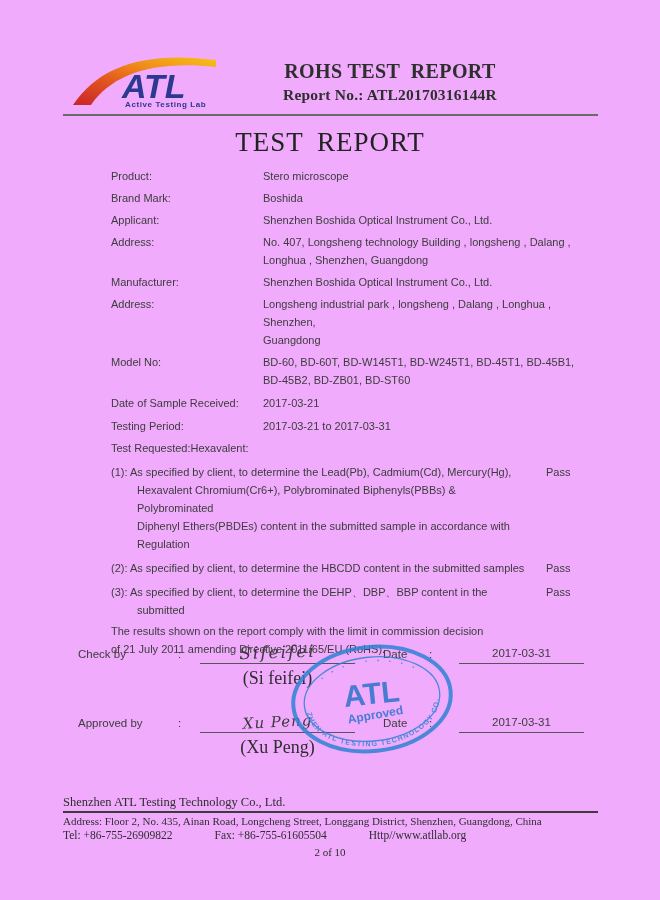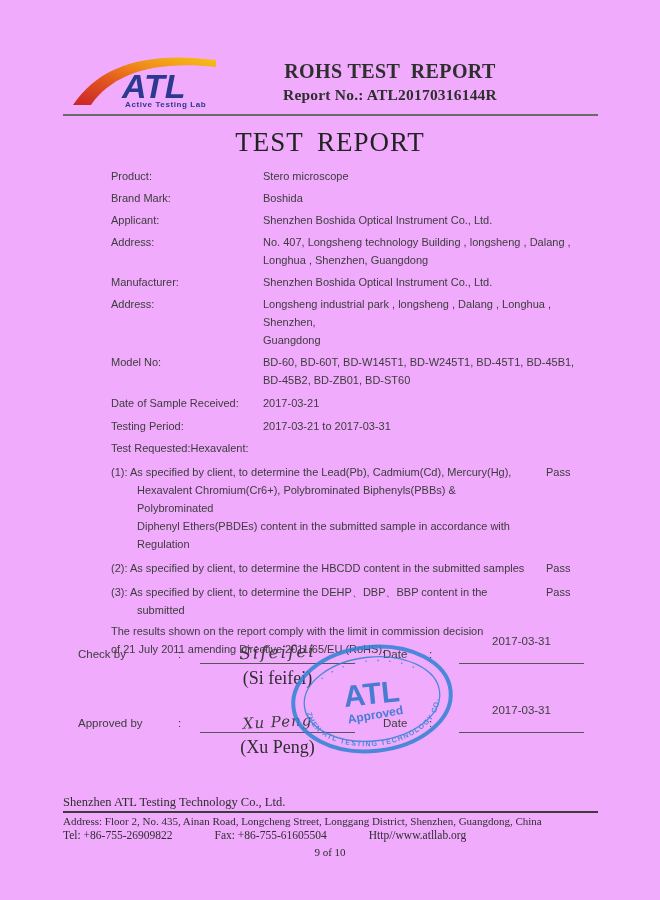--- a/index.html
+++ b/index.html
@@ -39,21 +39,21 @@
   .sig-label { flex:0 0 100px; padding-bottom:4px; }
   .sig-colon { flex:0 0 22px; padding-bottom:4px; }
   .sig-line { flex:0 0 155px; border-bottom:1.5px solid #555; text-align:center; position:relative; height:26px; }
   .sig-script { position:absolute; left:0; right:0; bottom:1px;
                 font-family:"DejaVu Serif", serif; font-style:italic; color:#3a3a3a; }
   .script-1 { font-size:17px; letter-spacing:2px; transform:rotate(-2deg); }
   .script-2 { font-size:15px; letter-spacing:1px; transform:rotate(-3deg); }
   .sig-gap { flex:1; }
   .date-label { flex:0 0 46px; padding-bottom:4px; }
   .date-colon { flex:0 0 30px; padding-bottom:4px; }
-  .date-line { flex:0 0 125px; border-bottom:1.5px solid #555; text-align:center; padding-bottom:16px; }
+  .date-line { flex:0 0 125px; border-bottom:1.5px solid #555; text-align:center; padding-bottom:4px; }
   .sig-name { font-family:Liberation Serif, serif; font-size:18px; color:#2e2e2e;
               margin:4px 0 0 122px; width:155px; text-align:center; }
   .sig-spacer { height:18px; }
 
   .stamp { position:absolute; left:288px; top:642px; width:168px; height:114px;
            transform:rotate(-6deg); opacity:.85; pointer-events:none; }
 
   
   .footer { position:absolute; left:63px; right:62px; top:792px;
             font-family:"Liberation Serif", serif; color:#2e2e2e; }
@@ -207,15 +207,15 @@
     <div class="footer-rule">
       <span class="footer-company">Shenzhen ATL Testing Technology Co., Ltd.</span>
     </div>
     <div class="footer-address">Address:  Floor 2, No. 435, Ainan Road, Longcheng Street, Longgang District, Shenzhen, Guangdong, China</div>
     <div class="footer-contact">
       <span>Tel: +86-755-26909822</span>
       <span>Fax: +86-755-61605504</span>
       <span>Http//www.atllab.org</span>
     </div>
   </div>
-  <div class="page-number">9 of 10</div>
+  <div class="page-number">2 of 10</div>
 
 </div>
 
 </body></html>

